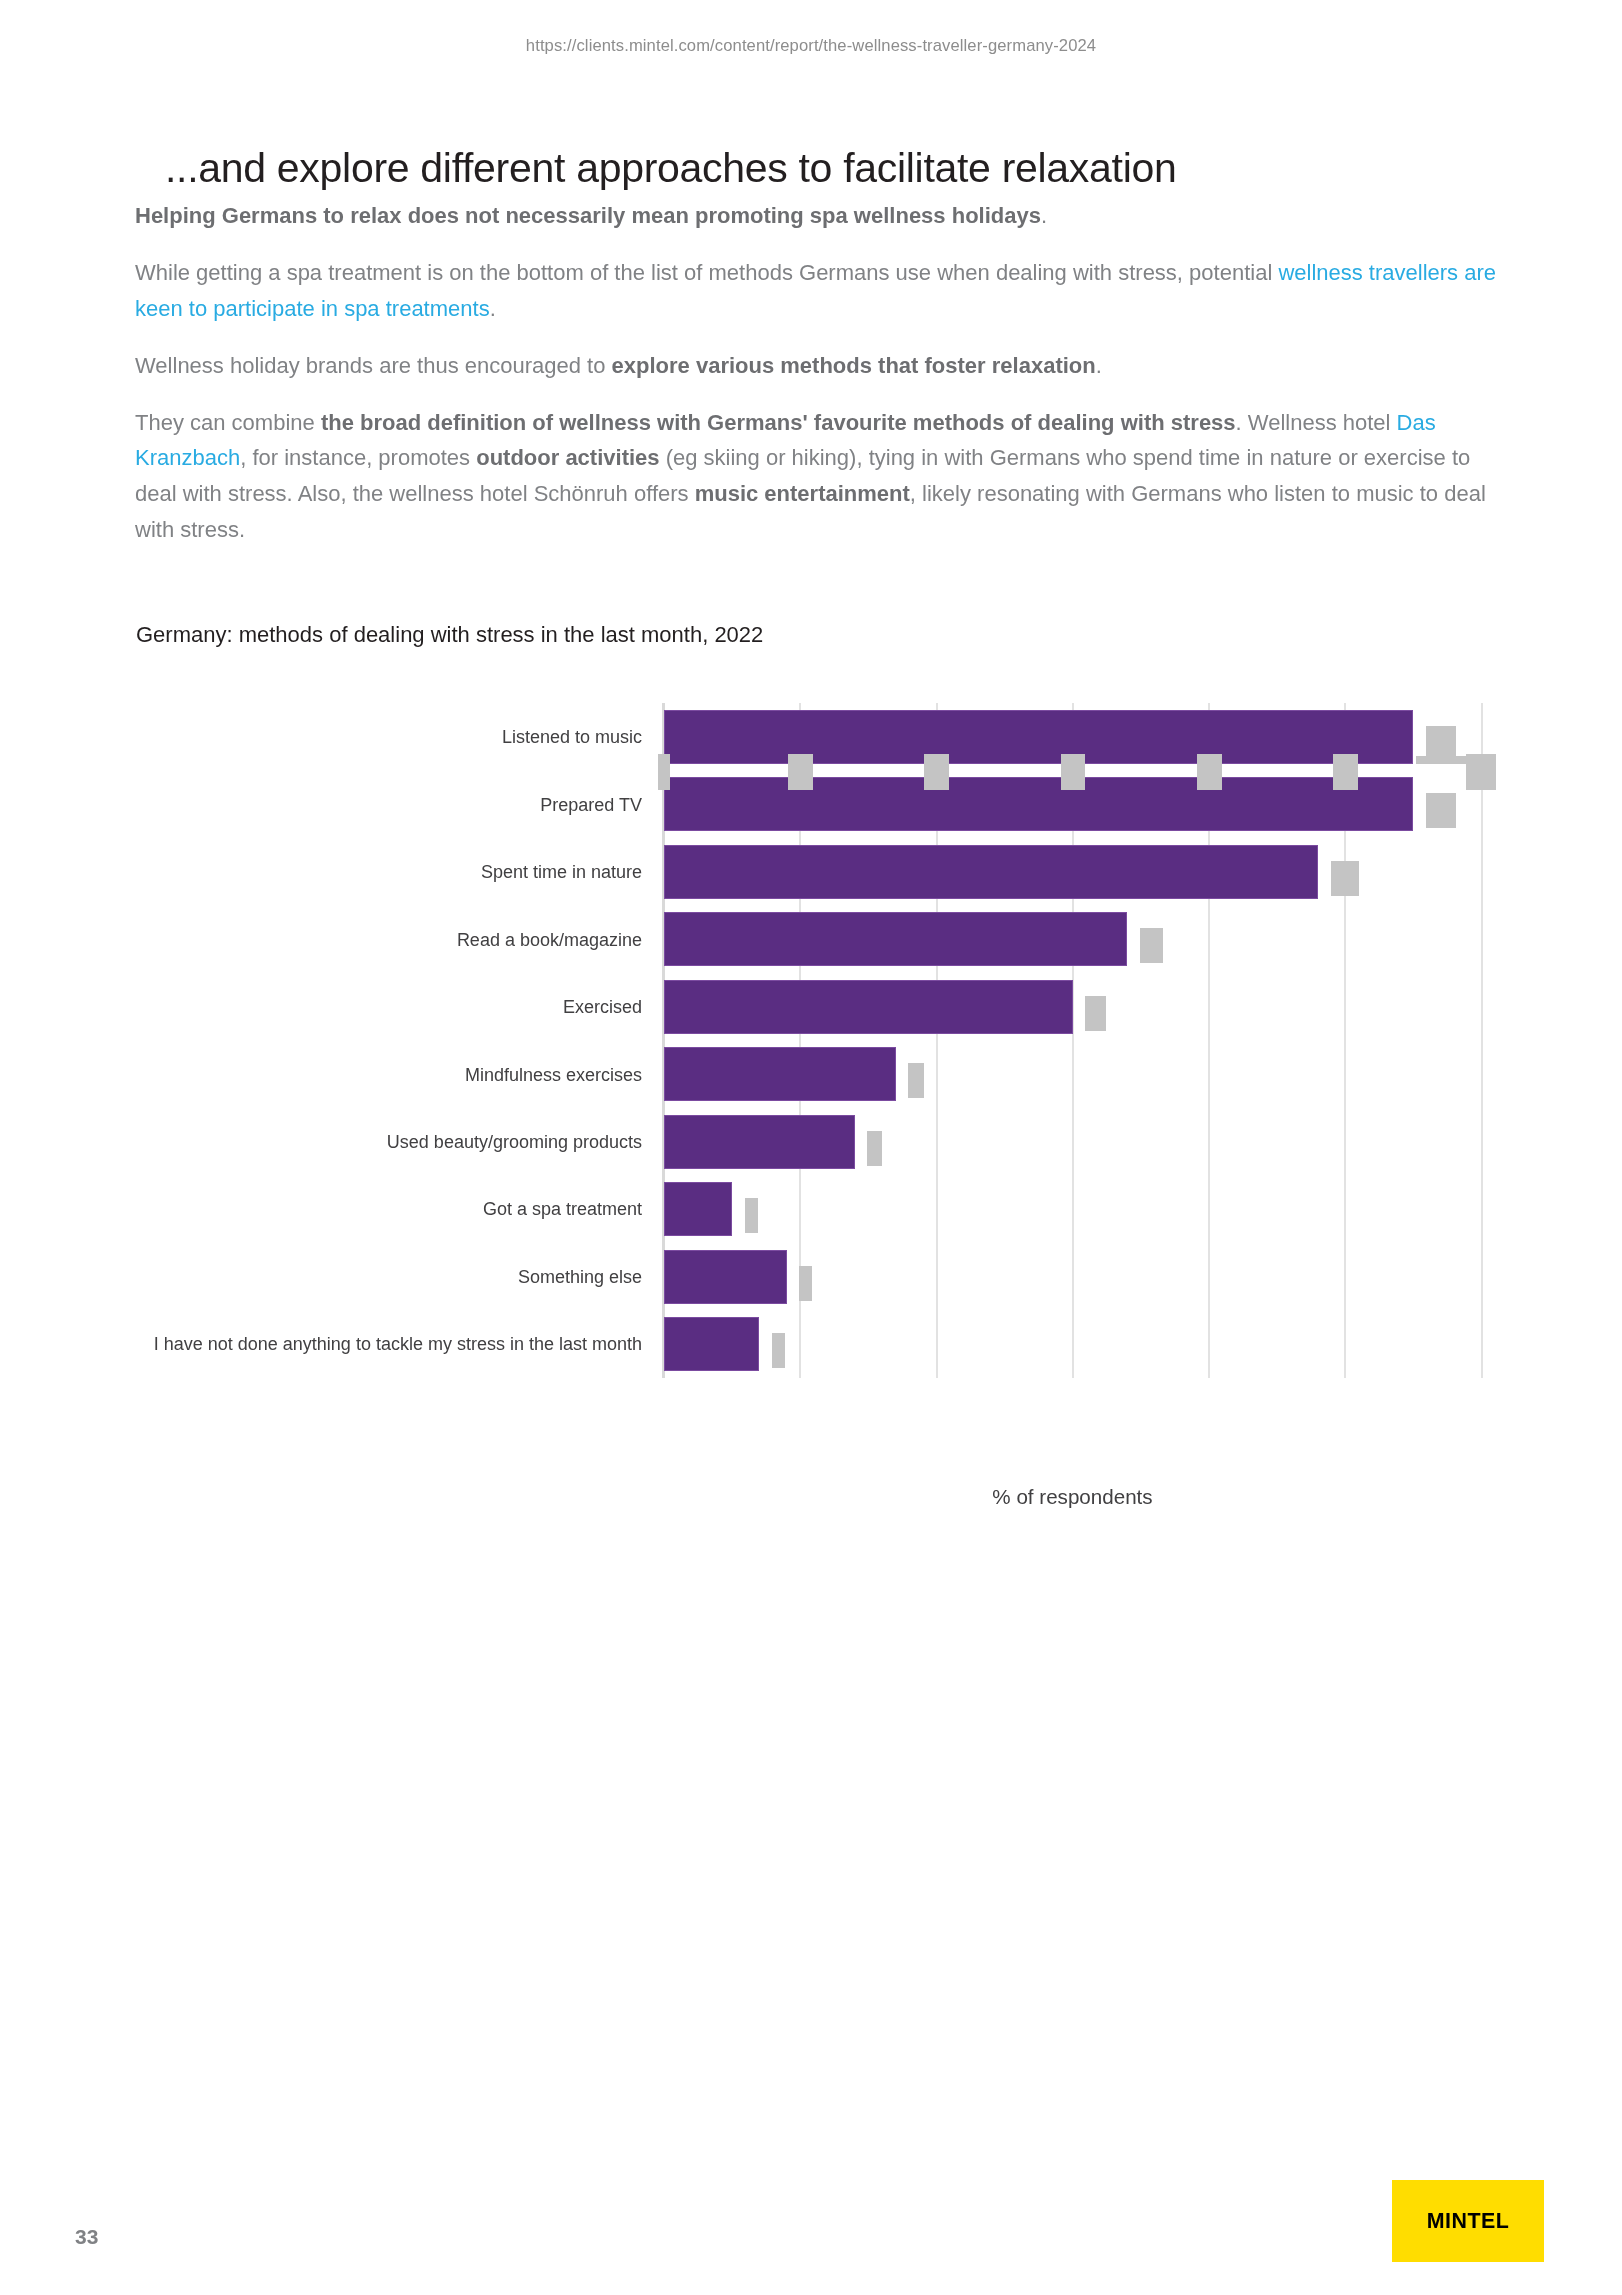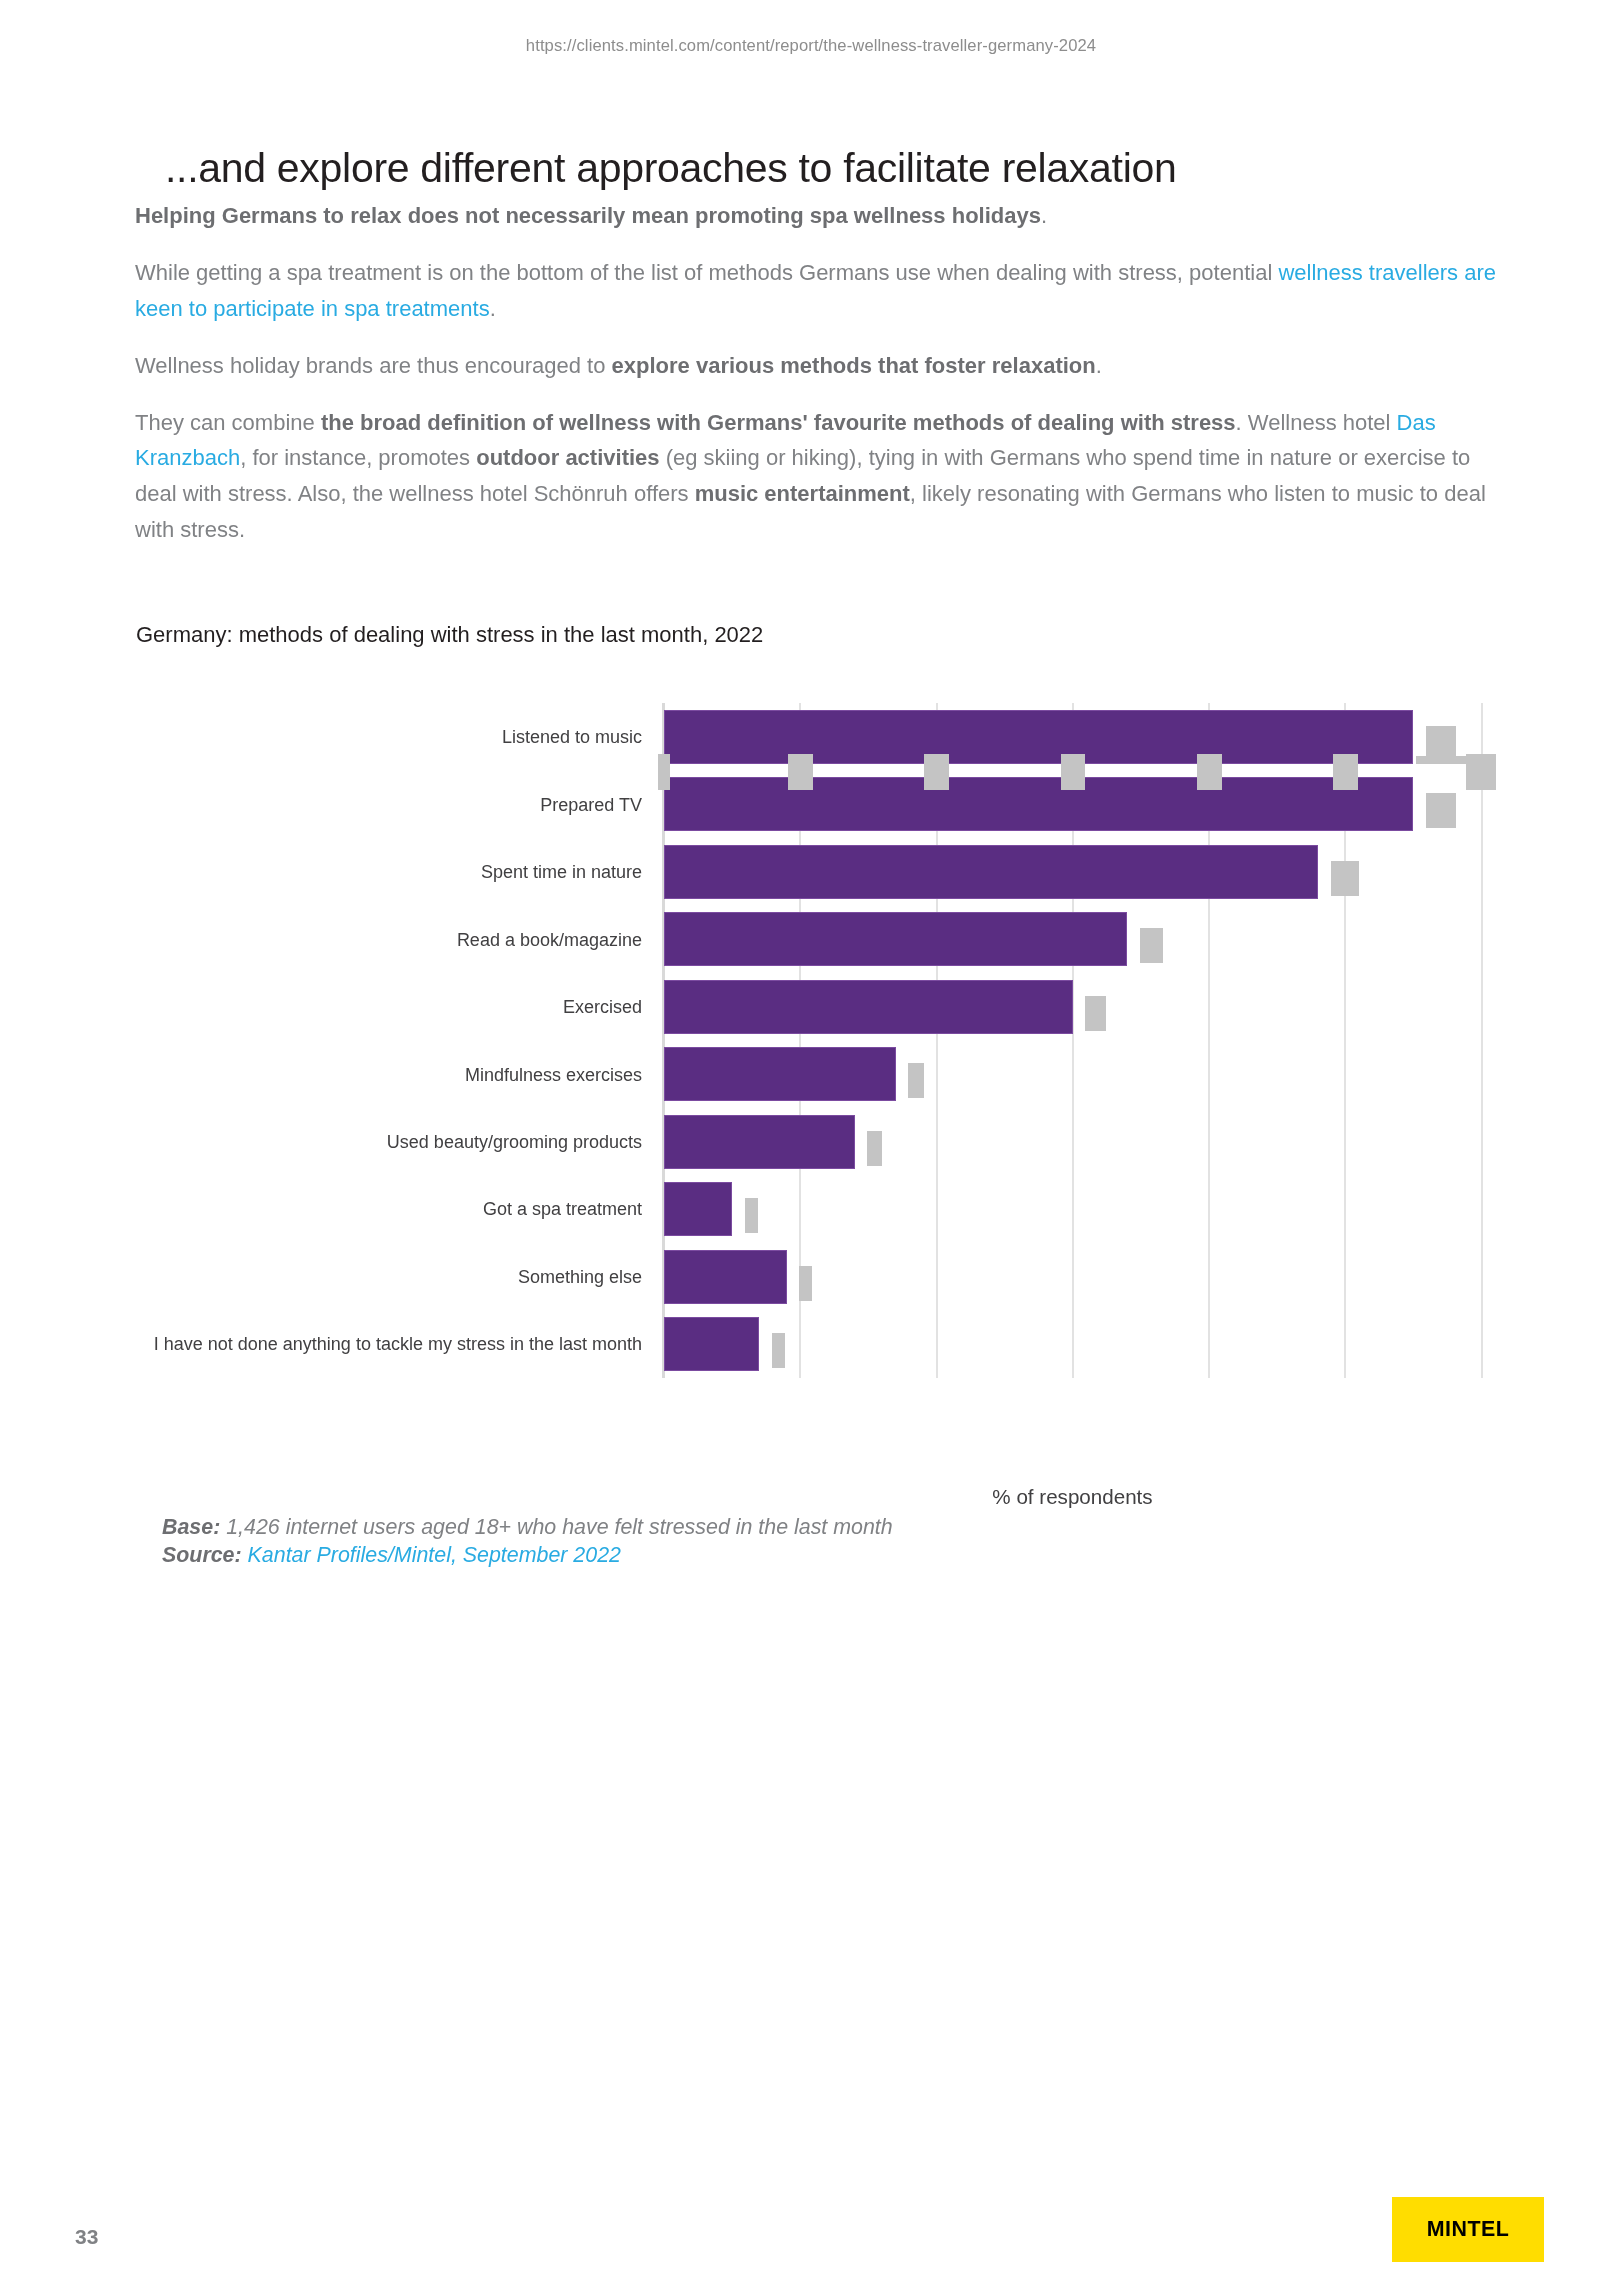--- a/index.html
+++ b/index.html
@@ -185,21 +185,21 @@
     text-align: center;
     font-size: 16px;
     color: #6d6e71;
     line-height: 1.45;
   }
   .mintel-logo {
     position: absolute;
     right: 78px;
     bottom: 33px;
     width: 152px;
-    height: 65px;
+    height: 82px;
     background: #ffdd00;
     display: flex;
     align-items: center;
     justify-content: center;
     font-size: 21.4px;
     font-weight: bold;
     letter-spacing: 0.5px;
     color: #000;
   }
 </style>
@@ -279,29 +279,20 @@
       <div class="tick-redact" style="width: 24.6px; height: 36px; left: 260px;"></div>
       <div class="tick-redact" style="width: 24px; height: 36px; left: 397px;"></div>
       <div class="tick-redact" style="width: 24.6px; height: 36px; left: 533px;"></div>
       <div class="tick-redact" style="width: 24.6px; height: 36px; left: 669px;"></div>
       <div class="tick-redact" style="width: 30px; height: 36px; left: 802px;"></div>
       <div class="tick-redact-tail" style="left: 752px; top: 1.6px; width: 55px;"></div>
     </div>
 
   <div class="axis-title">% of respondents</div>
 
-  <div class="base-block">
-    <div>
-      <b>Base:</b><span> 1,426 internet users aged 18+ who have felt stressed in the last month</span>
-    </div>
-    <div>
-      <b>Source:</b>
-      <span class="src-lnk">Kantar Profiles/Mintel, September 2022</span>
-    </div>
-  </div>
 
   <div class="page-num">33</div>
   <div class="mintel-logo">
     <span>MINTEL</span>
   </div>
 
 </div>
 
 
 </body></html>

